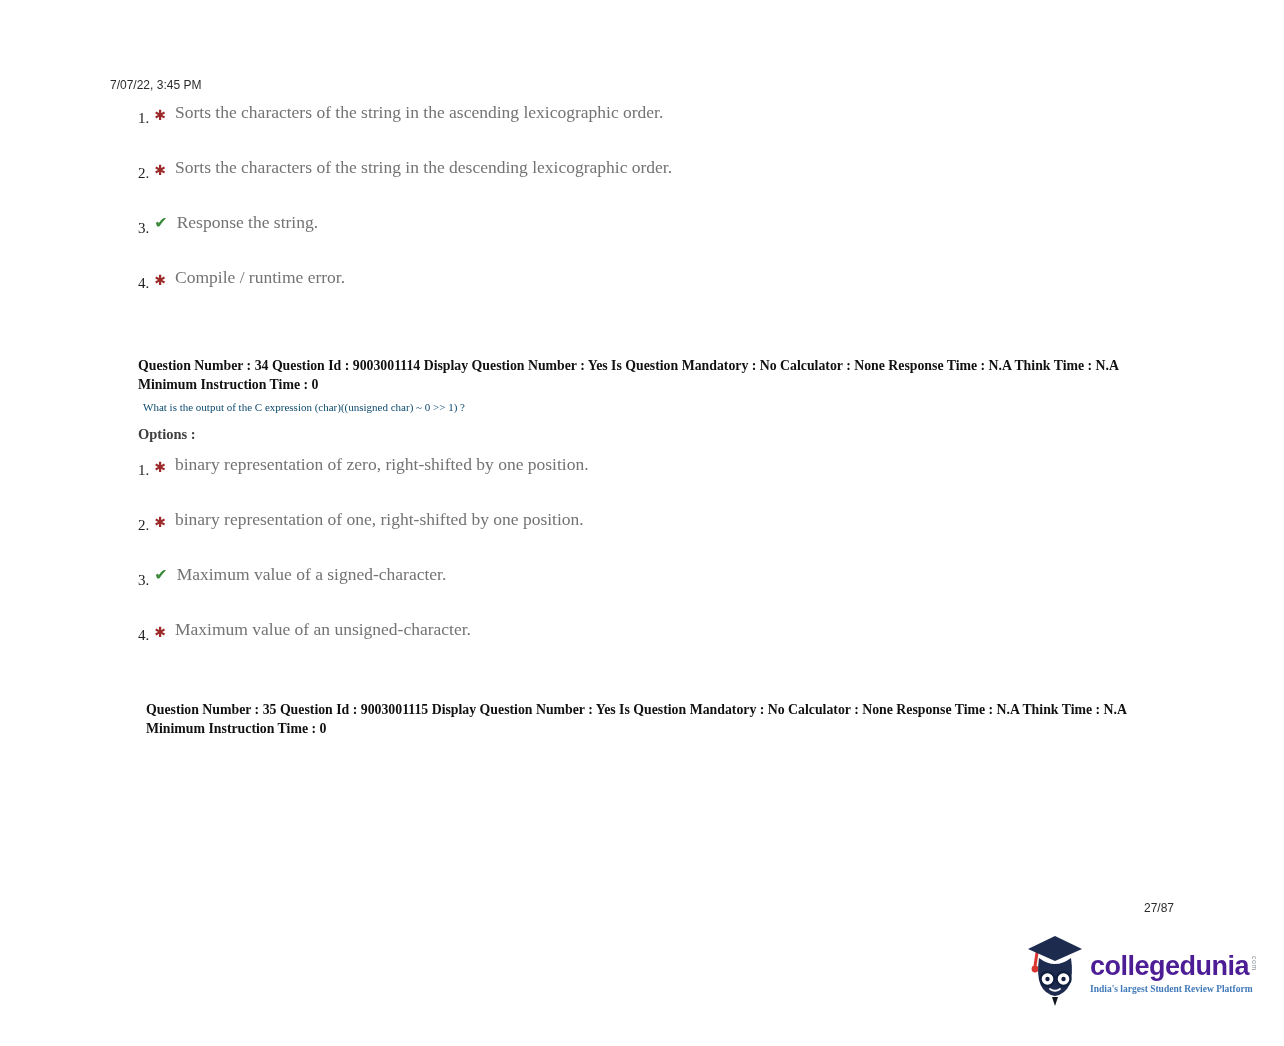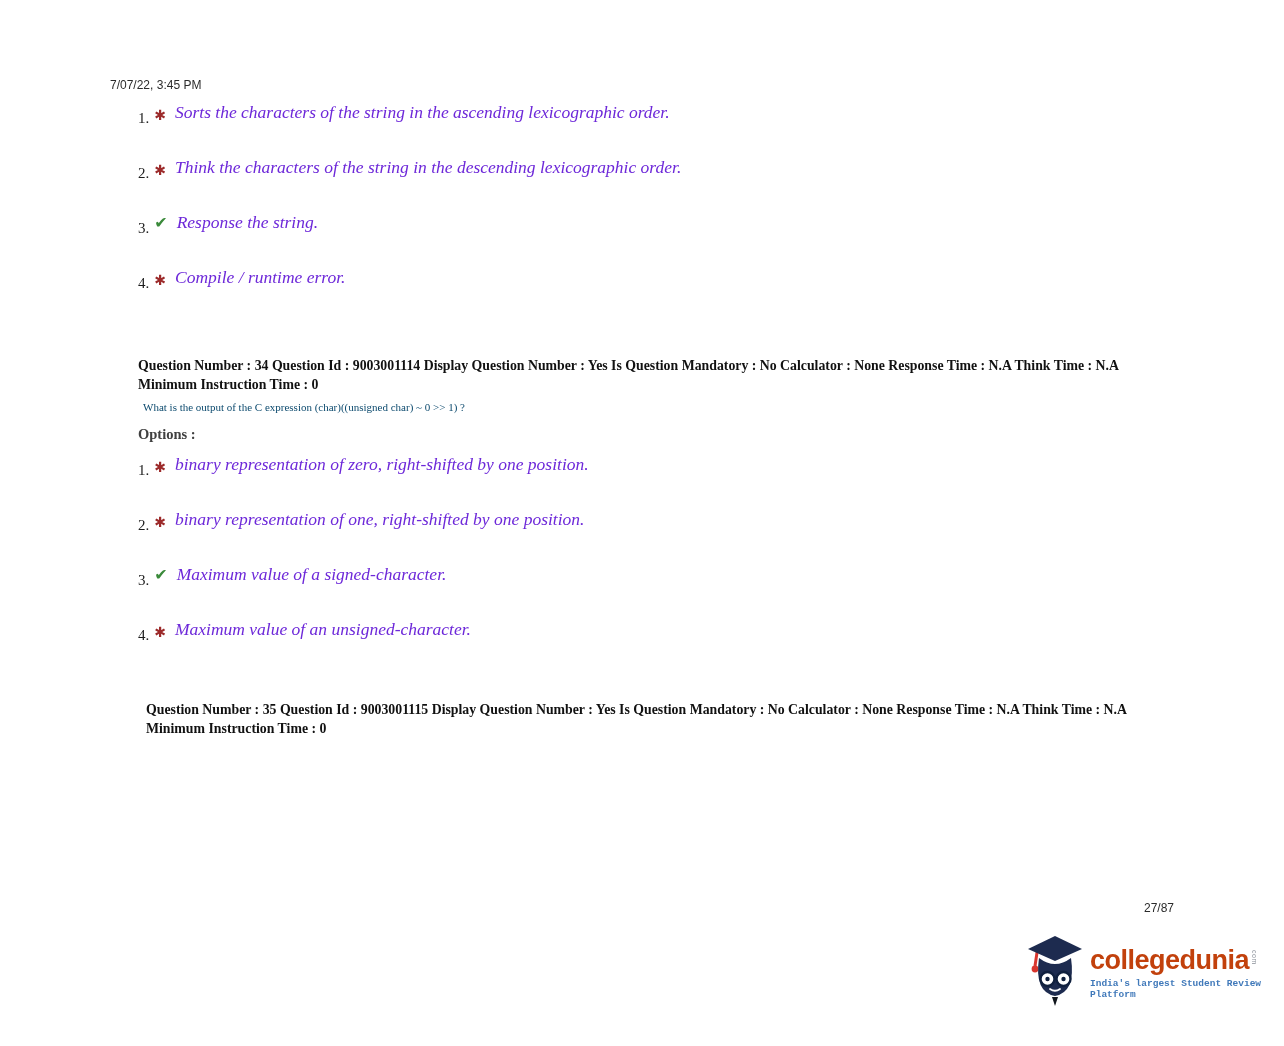--- a/index.html
+++ b/index.html
@@ -41,23 +41,22 @@
     font-size: 14px;
     position: relative;
     top: 7px;
     margin-right: 9px;
     line-height: 1;
   }
   .opt-icon.wrong { color: #9c2a2a; }
   .opt-icon.correct { color: #3a8a3a; font-size: 16px; top: 3px; }
   .opt-text {
     font-size: 17.5px;
-    color: #6d28d9;
+    color: #737373;
     line-height: 1.25;
-    font-style: italic;
   }
 
   
   .question-block { position: absolute; left: 138px; width: 985px; }
   .q-meta {
     font-weight: bold;
     font-size: 13.8px;
     line-height: 19px;
     color: #111;
   }
@@ -84,34 +83,34 @@
     align-items: center;
   }
   #logo .mascot { display: block; margin-right: 6px; }
   #logo .logo-text { display: flex; flex-direction: column; }
   .brand-row { display: flex; align-items: flex-start; }
   .brand-name {
     font-family: "Liberation Sans", sans-serif;
     font-weight: bold;
     font-size: 27px;
     letter-spacing: -0.5px;
-    color: #c2410c;
+    color: #4c1d95;
     line-height: 1.05;
   }
   .brand-suffix {
     font-family: "Liberation Sans", sans-serif;
     font-size: 7px;
     color: #8a9099;
     margin-left: 2px;
     margin-top: 4px;
     writing-mode: vertical-rl;
     letter-spacing: 0.5px;
   }
   .tagline {
-    font-family: Liberation Mono, monospace;
+    font-family: Liberation Serif, serif;
     font-size: 9.5px;
     font-weight: bold;
     color: #4079ba;
     margin-top: 3px;
   }
 </style>
 </head>
 <body>
 
 <div id="timestamp" class="small-sans">7/07/22, 3:45 PM</div>
@@ -120,21 +119,21 @@
 
   <div class="option-row">
     <span class="opt-num">1.</span>
     <span class="opt-icon wrong">✱</span>
     <span class="opt-text">Sorts the characters of the string in the ascending lexicographic order.</span>
   </div>
 
   <div class="option-row">
     <span class="opt-num">2.</span>
     <span class="opt-icon wrong">✱</span>
-    <span class="opt-text">Think the characters of the string in the descending lexicographic order.</span>
+    <span class="opt-text">Sorts the characters of the string in the descending lexicographic order.</span>
   </div>
 
   <div class="option-row">
     <span class="opt-num">3.</span>
     <span class="opt-icon correct">✔</span>
     <span class="opt-text">Response the string.</span>
   </div>
 
   <div class="option-row">
     <span class="opt-num">4.</span>

